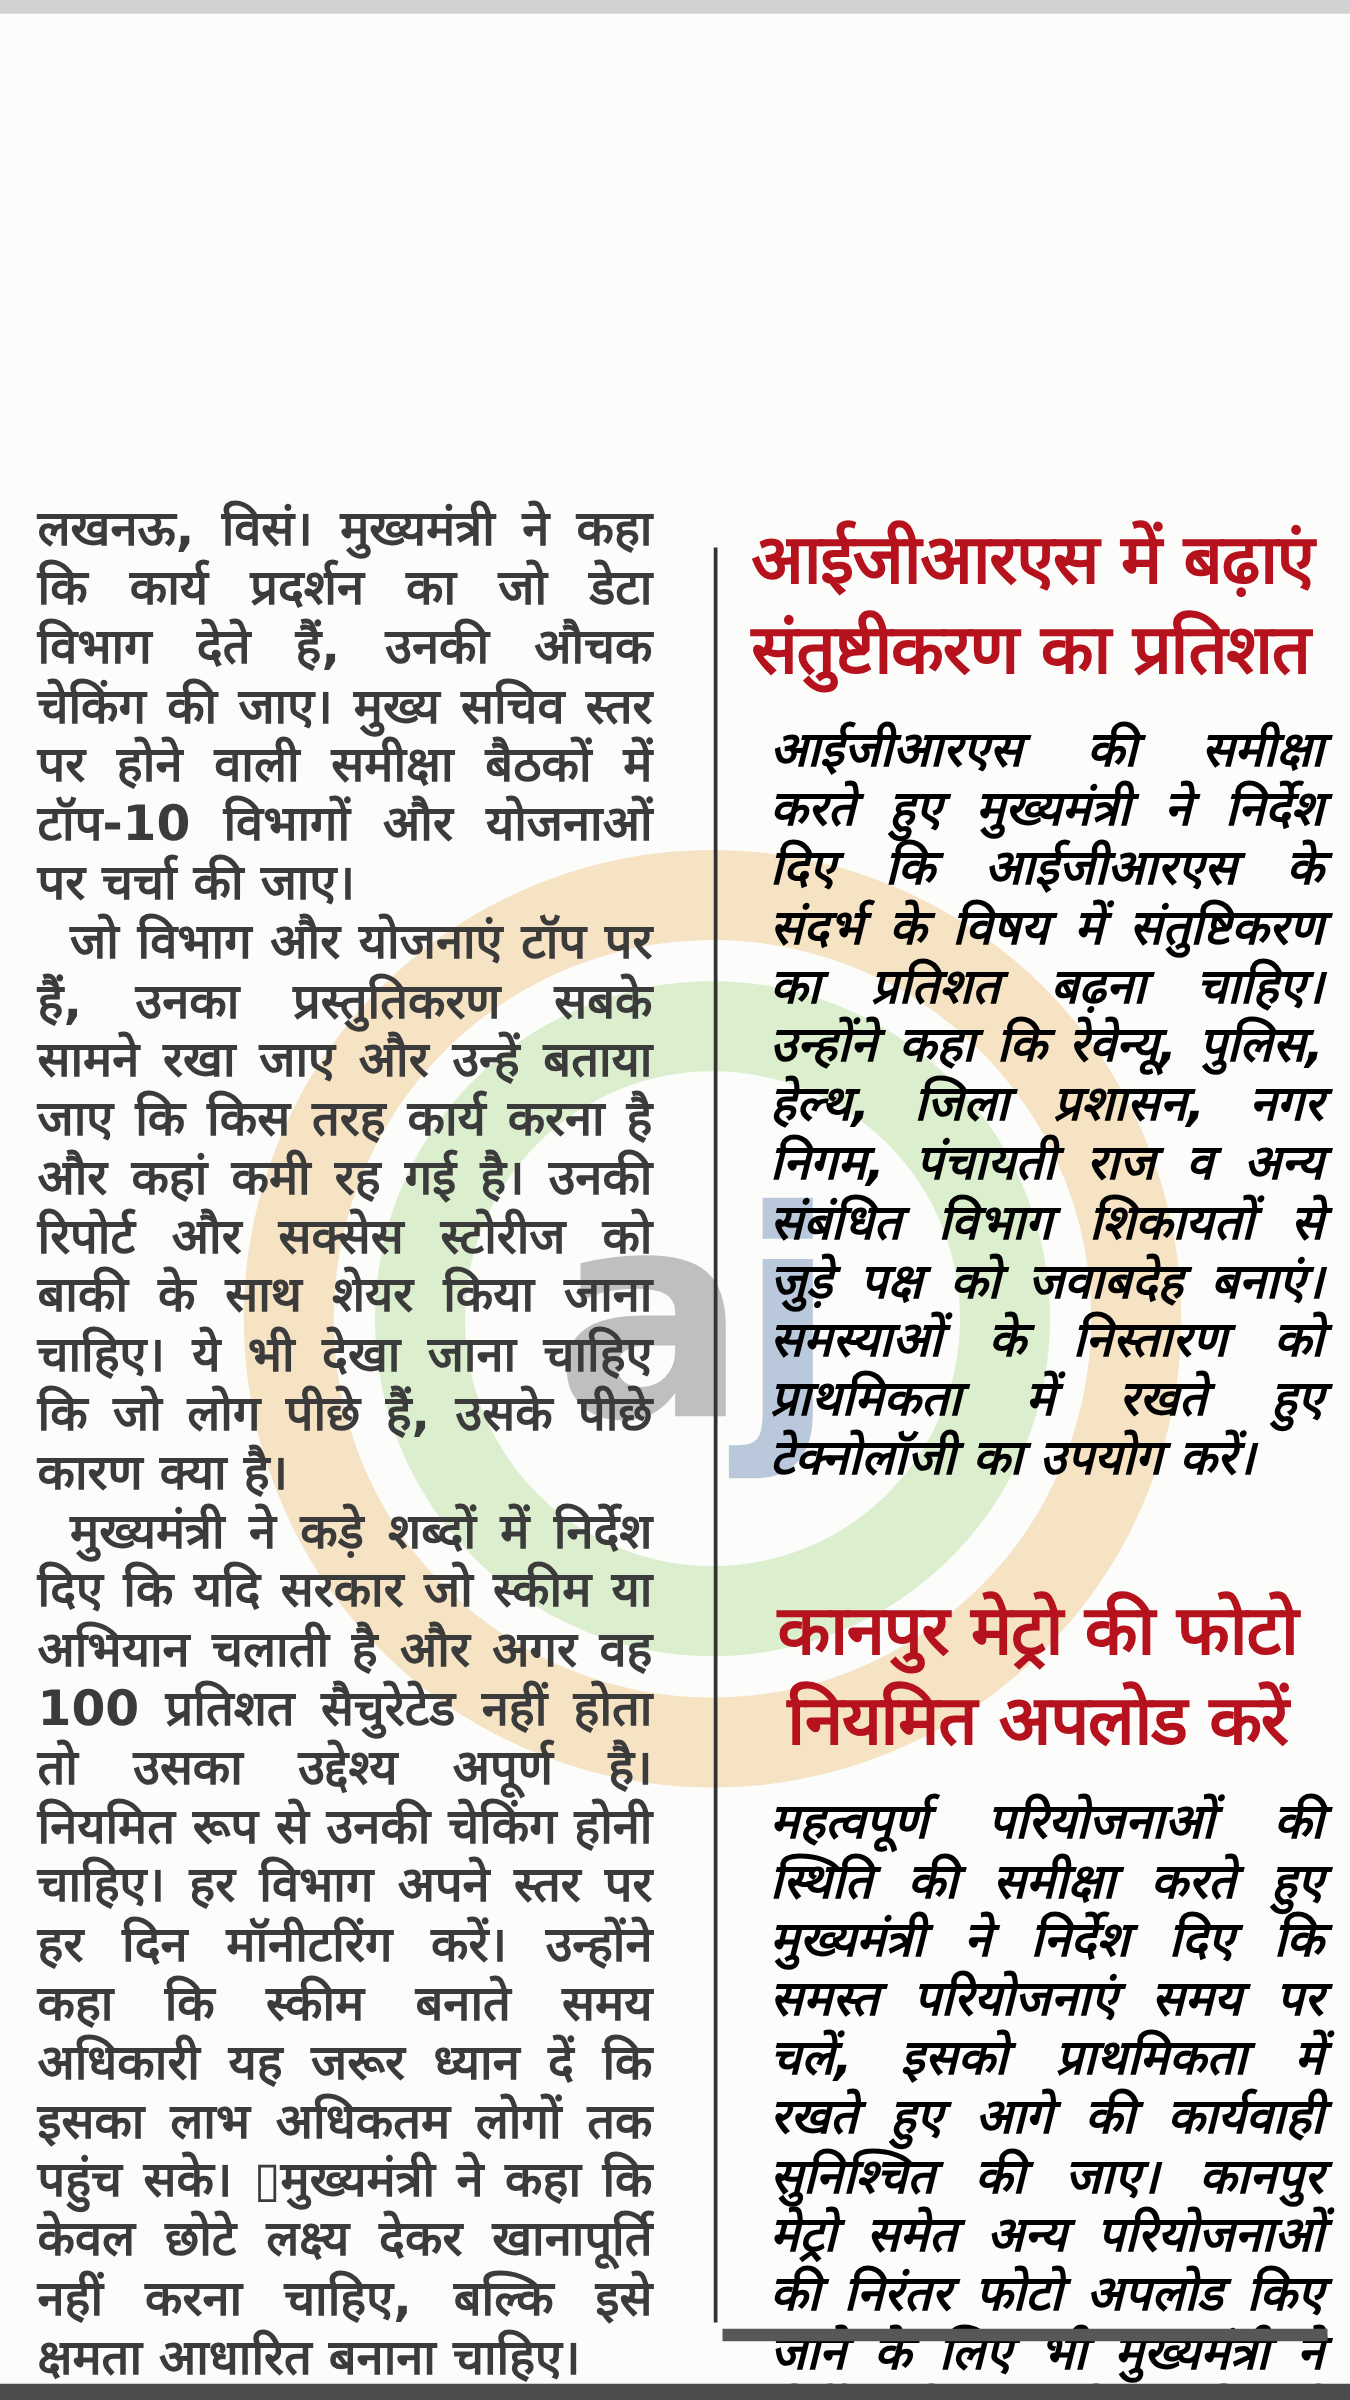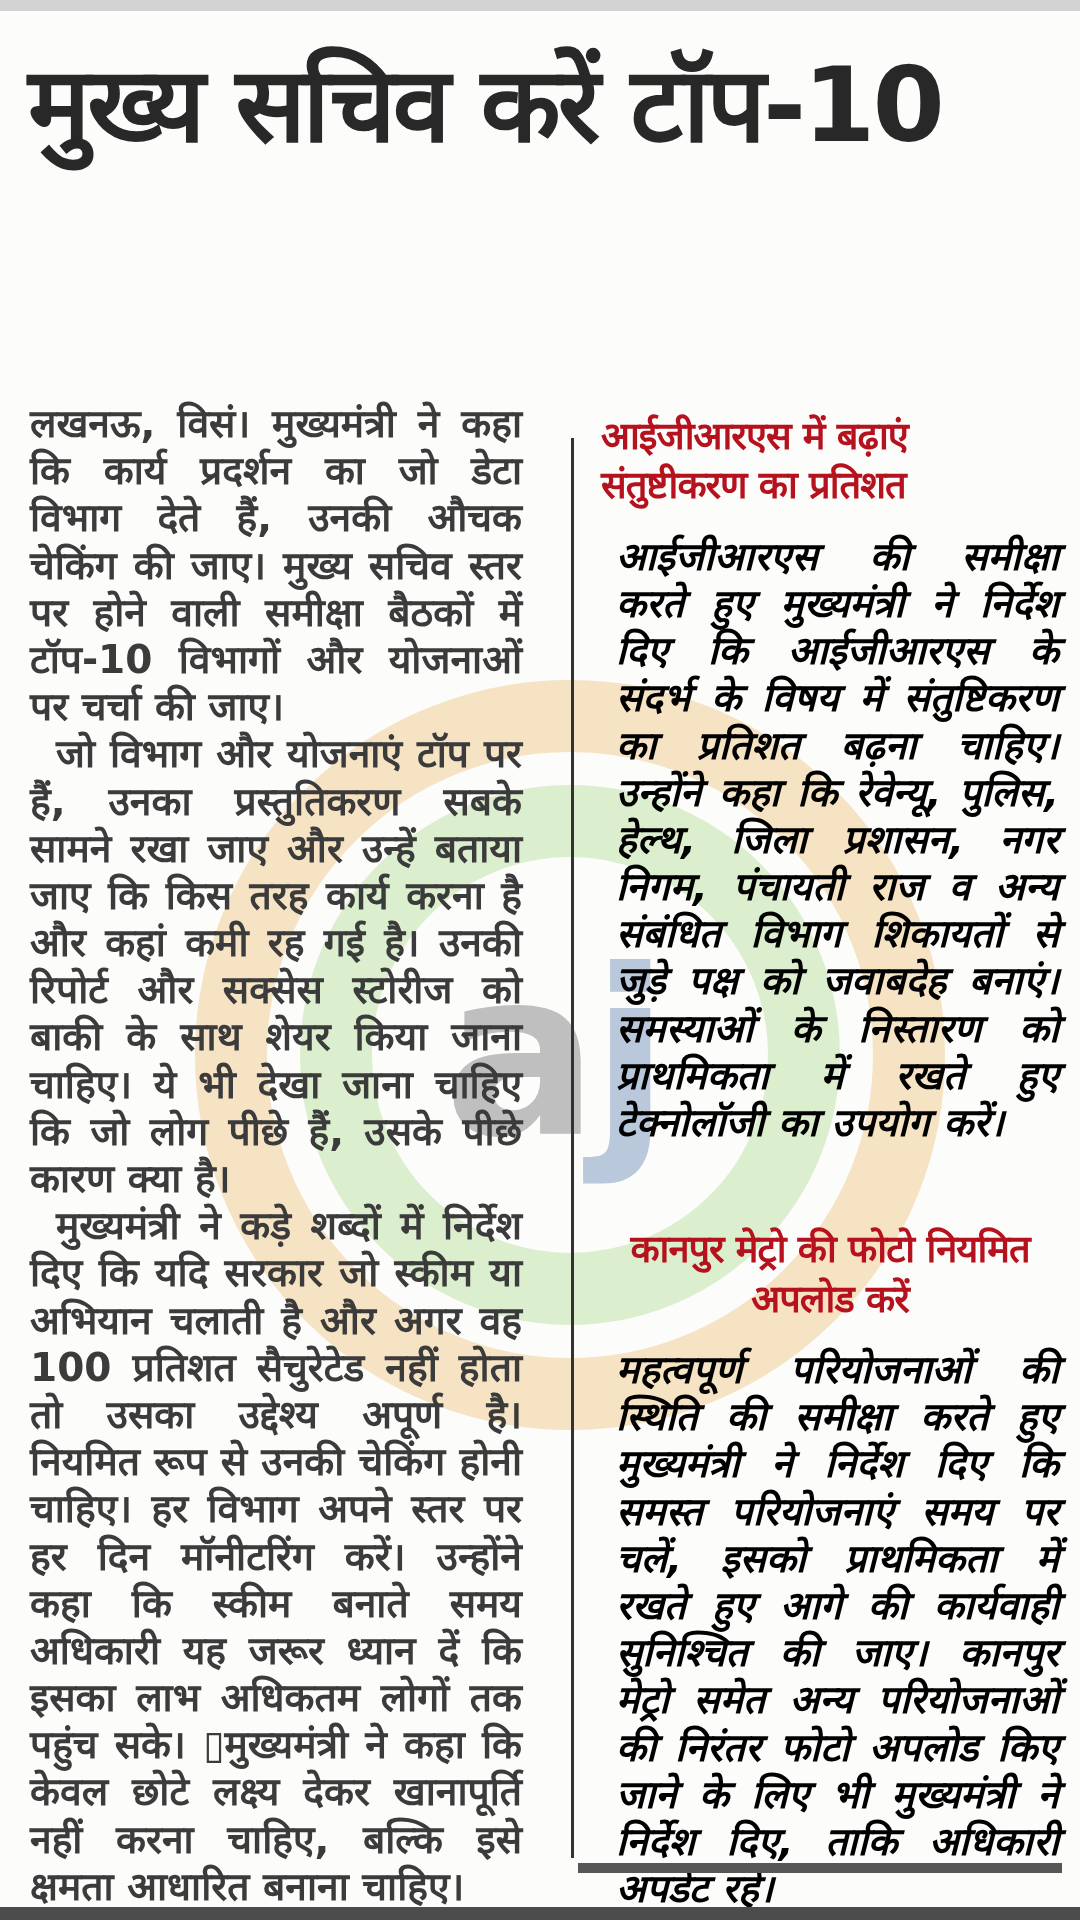--- a/index.html
+++ b/index.html
@@ -54,21 +54,21 @@
   .left-col p.indent{text-indent:26px;}
   .divider{
     position:absolute;left:571px;top:438px;width:3px;height:1420px;
     background:#333;z-index:2;
   }
   .right-col{
     position:absolute;left:601px;top:412px;width:458px;z-index:2;
   }
   .red-heading{
     margin:0;color:#b5121d;font-weight:bold;
-    font-size:38px;line-height:1.3;letter-spacing:-1px;
+    font-size:55px;line-height:1.3;letter-spacing:-1px;
   }
   .section-body{
     margin:22px 0 0 15px;color:#000000;
     font-size:39px;line-height:1.21;font-weight:600;text-align:justify;font-style:italic;
   }
   .section-2{margin-top:79px;text-align:center;}
   .right-rule{
     position:absolute;left:578px;top:1863px;width:484px;height:10px;
     background:#575757;z-index:2;
   }
@@ -80,21 +80,20 @@
 
   <div class="topbar"></div>
 
   <div class="watermark">
     <div class="wm-ring wm-outer"></div>
     <div class="wm-ring wm-mid"></div>
     <div class="wm-letters"><span class="wm-a">a</span><span class="wm-j">j</span></div>
   </div>
 
   <div class="headline">
-    <div>मुख्य सचिव करें टॉप-10</div>
   </div>
 
   <div class="left-col">
     <p>लखनऊ, विसं। मुख्यमंत्री ने कहा कि कार्य प्रदर्शन का जो डेटा विभाग देते हैं, उनकी औचक चेकिंग की जाए। मुख्य सचिव स्तर पर होने वाली समीक्षा बैठकों में टॉप-10 विभागों और योजनाओं पर चर्चा की जाए।</p>
     <p class="indent">जो विभाग और योजनाएं टॉप पर हैं, उनका प्रस्तुतिकरण सबके सामने रखा जाए और उन्हें बताया जाए कि किस तरह कार्य करना है और कहां कमी रह गई है। उनकी रिपोर्ट और सक्सेस स्टोरीज को बाकी के साथ शेयर किया जाना चाहिए। ये भी देखा जाना चाहिए कि जो लोग पीछे हैं, उसके पीछे कारण क्या है।</p>
     <p class="indent">मुख्यमंत्री ने कड़े शब्दों में निर्देश दिए कि यदि सरकार जो स्कीम या अभियान चलाती है और अगर वह 100 प्रतिशत सैचुरेटेड नहीं होता तो उसका उद्देश्य अपूर्ण है। नियमित रूप से उनकी चेकिंग होनी चाहिए। हर विभाग अपने स्तर पर हर दिन मॉनीटरिंग करें। उन्होंने कहा कि स्कीम बनाते समय अधिकारी यह जरूर ध्यान दें कि इसका लाभ अधिकतम लोगों तक पहुंच सके। ▯मुख्यमंत्री ने कहा कि केवल छोटे लक्ष्य देकर खानापूर्ति नहीं करना चाहिए, बल्कि इसे क्षमता आधारित बनाना चाहिए।</p>
   </div>
 
   <div class="divider"></div>
 

